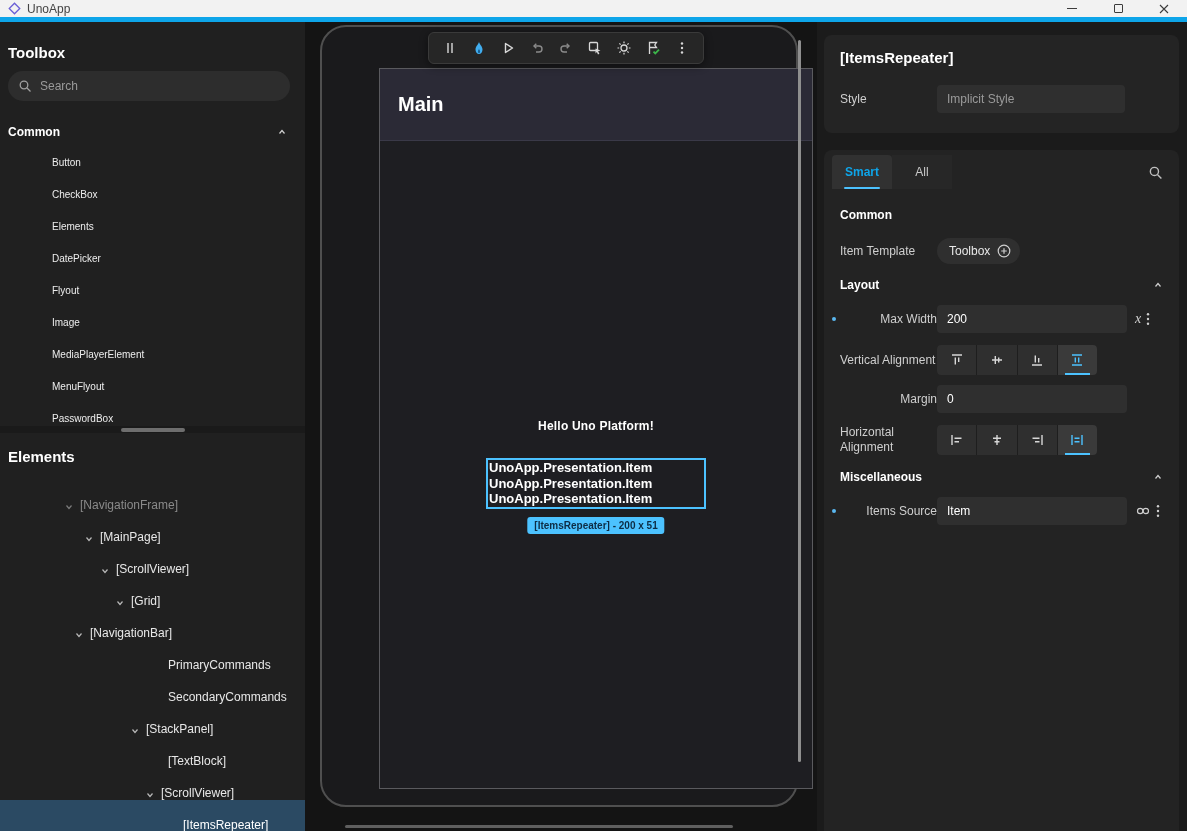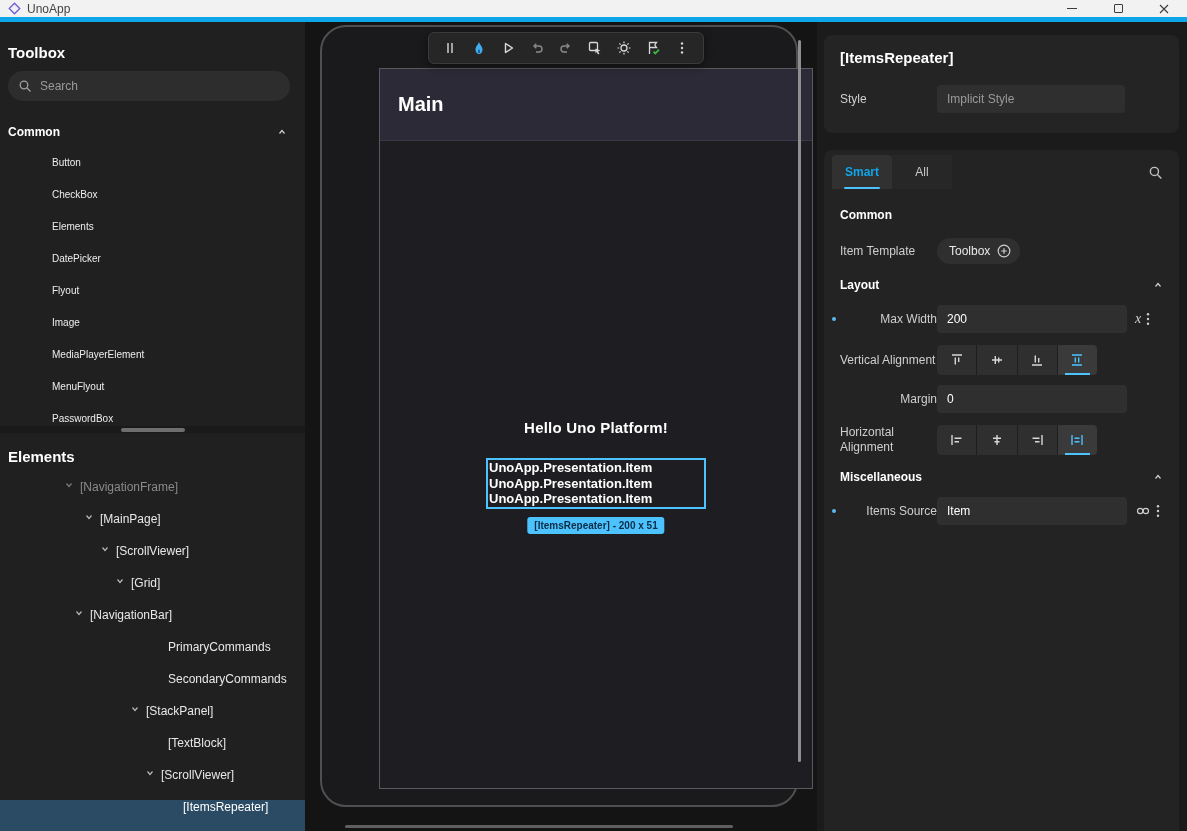--- a/index.html
+++ b/index.html
@@ -24,32 +24,32 @@
   .searchbox{position:absolute;top:49px;left:8px;width:282px;height:30px;background:#2d2d2d;border-radius:15px;display:flex;align-items:center;padding:0 10px;gap:8px;}
   .searchbox input{flex:1;background:transparent;border:none;outline:none;color:#e8e8e8;font-size:12px;font-family:inherit;}
   .searchbox input::placeholder{color:#9a9a9a;}
   .common-header{position:absolute;top:100px;left:0;width:305px;height:20px;display:flex;align-items:center;padding:0 18px 0 8px;font-size:12px;font-weight:bold;color:#fff;}
   .common-header .chev{margin-left:auto;}
   .toolbox-items{position:absolute;top:124px;left:0;width:305px;}
   .toolbox-item{height:32px;display:flex;align-items:center;padding-left:28px;font-size:10px;color:#ededed;margin-left:24px;}
   .splitter{position:absolute;top:404px;left:0;width:305px;height:7px;background:#1a1a1a;display:flex;align-items:center;justify-content:center;}
   .grip{width:64px;height:4px;border-radius:2px;background:#6e6e6e;}
   .tree{position:absolute;top:458px;left:0;width:305px;}
-  .tree-row{height:32px;display:flex;align-items:flex-start;gap:6px;font-size:12px;color:#e8e8e8;}
+  .tree-row{height:32px;display:flex;align-items:flex-end;gap:6px;font-size:12px;color:#e8e8e8;}
   .tree-row.dim{color:#8a8a8a;}
   .tree-row.dim svg{opacity:.6;}
   .tree-row.selected{background:#2b4a63;color:#fff;}
 
   
   .canvas{position:absolute;top:22px;left:305px;width:512px;height:809px;background:#141414;}
   .device{position:absolute;left:15px;top:3px;width:478px;height:782px;border:2px solid #4f4f4f;border-radius:26px;background:#1a1a1c;}
   .screen{position:absolute;left:20px;top:41px;width:434px;height:721px;border:1px solid #5a5a5e;background:#1e1e22;overflow:hidden;margin-left:37px;}
   .app-header{height:72px;background:#2b2a36;display:flex;align-items:center;padding-left:18px;font-size:20px;color:#fff;font-weight:600;border-bottom:1px solid #3a3948;}
   .app-body{position:relative;height:648px;}
-  .hello{position:absolute;top:278px;left:0;width:100%;text-align:center;font-size:15px;font-weight:bold;color:#fff;letter-spacing:.2px;}
+  .hello{position:absolute;top:278px;left:0;width:100%;text-align:center;font-size:12px;font-weight:bold;color:#fff;letter-spacing:.2px;}
   .selection-box{position:absolute;top:317px;left:50%;transform:translateX(-50%);width:220px;height:51px;border:2px solid #4cc2ff;overflow:hidden;}
   .selection-box div{font-size:13px;font-weight:bold;line-height:15.6px;color:#fff;white-space:nowrap;padding-left:1px;}
   .selection-badge{position:absolute;top:376px;left:50%;transform:translateX(-50%);background:#4cc2ff;color:#0d2c44;font-size:10px;font-weight:bold;padding:3px 7px;border-radius:3px;white-space:nowrap;}
   .design-toolbar{position:absolute;top:10px;left:123px;height:32px;background:#262626;border:1px solid #3a3a3a;border-radius:6px;display:flex;align-items:center;padding:0 8px;gap:3px;z-index:20;box-shadow:0 2px 8px rgba(0,0,0,.45);}
   .tb-btn{width:26px;height:26px;display:flex;align-items:center;justify-content:center;border-radius:4px;}
   .v-scrollbar{position:absolute;left:493px;top:18px;width:3px;height:722px;background:#8f8f8f;border-radius:2px;}
   .h-scrollbar{position:absolute;left:40px;bottom:3px;width:388px;height:3px;background:#5f5f5f;border-radius:2px;}
 
   
   .props{position:absolute;top:22px;left:817px;width:370px;height:809px;background:#1b1b1b;}

